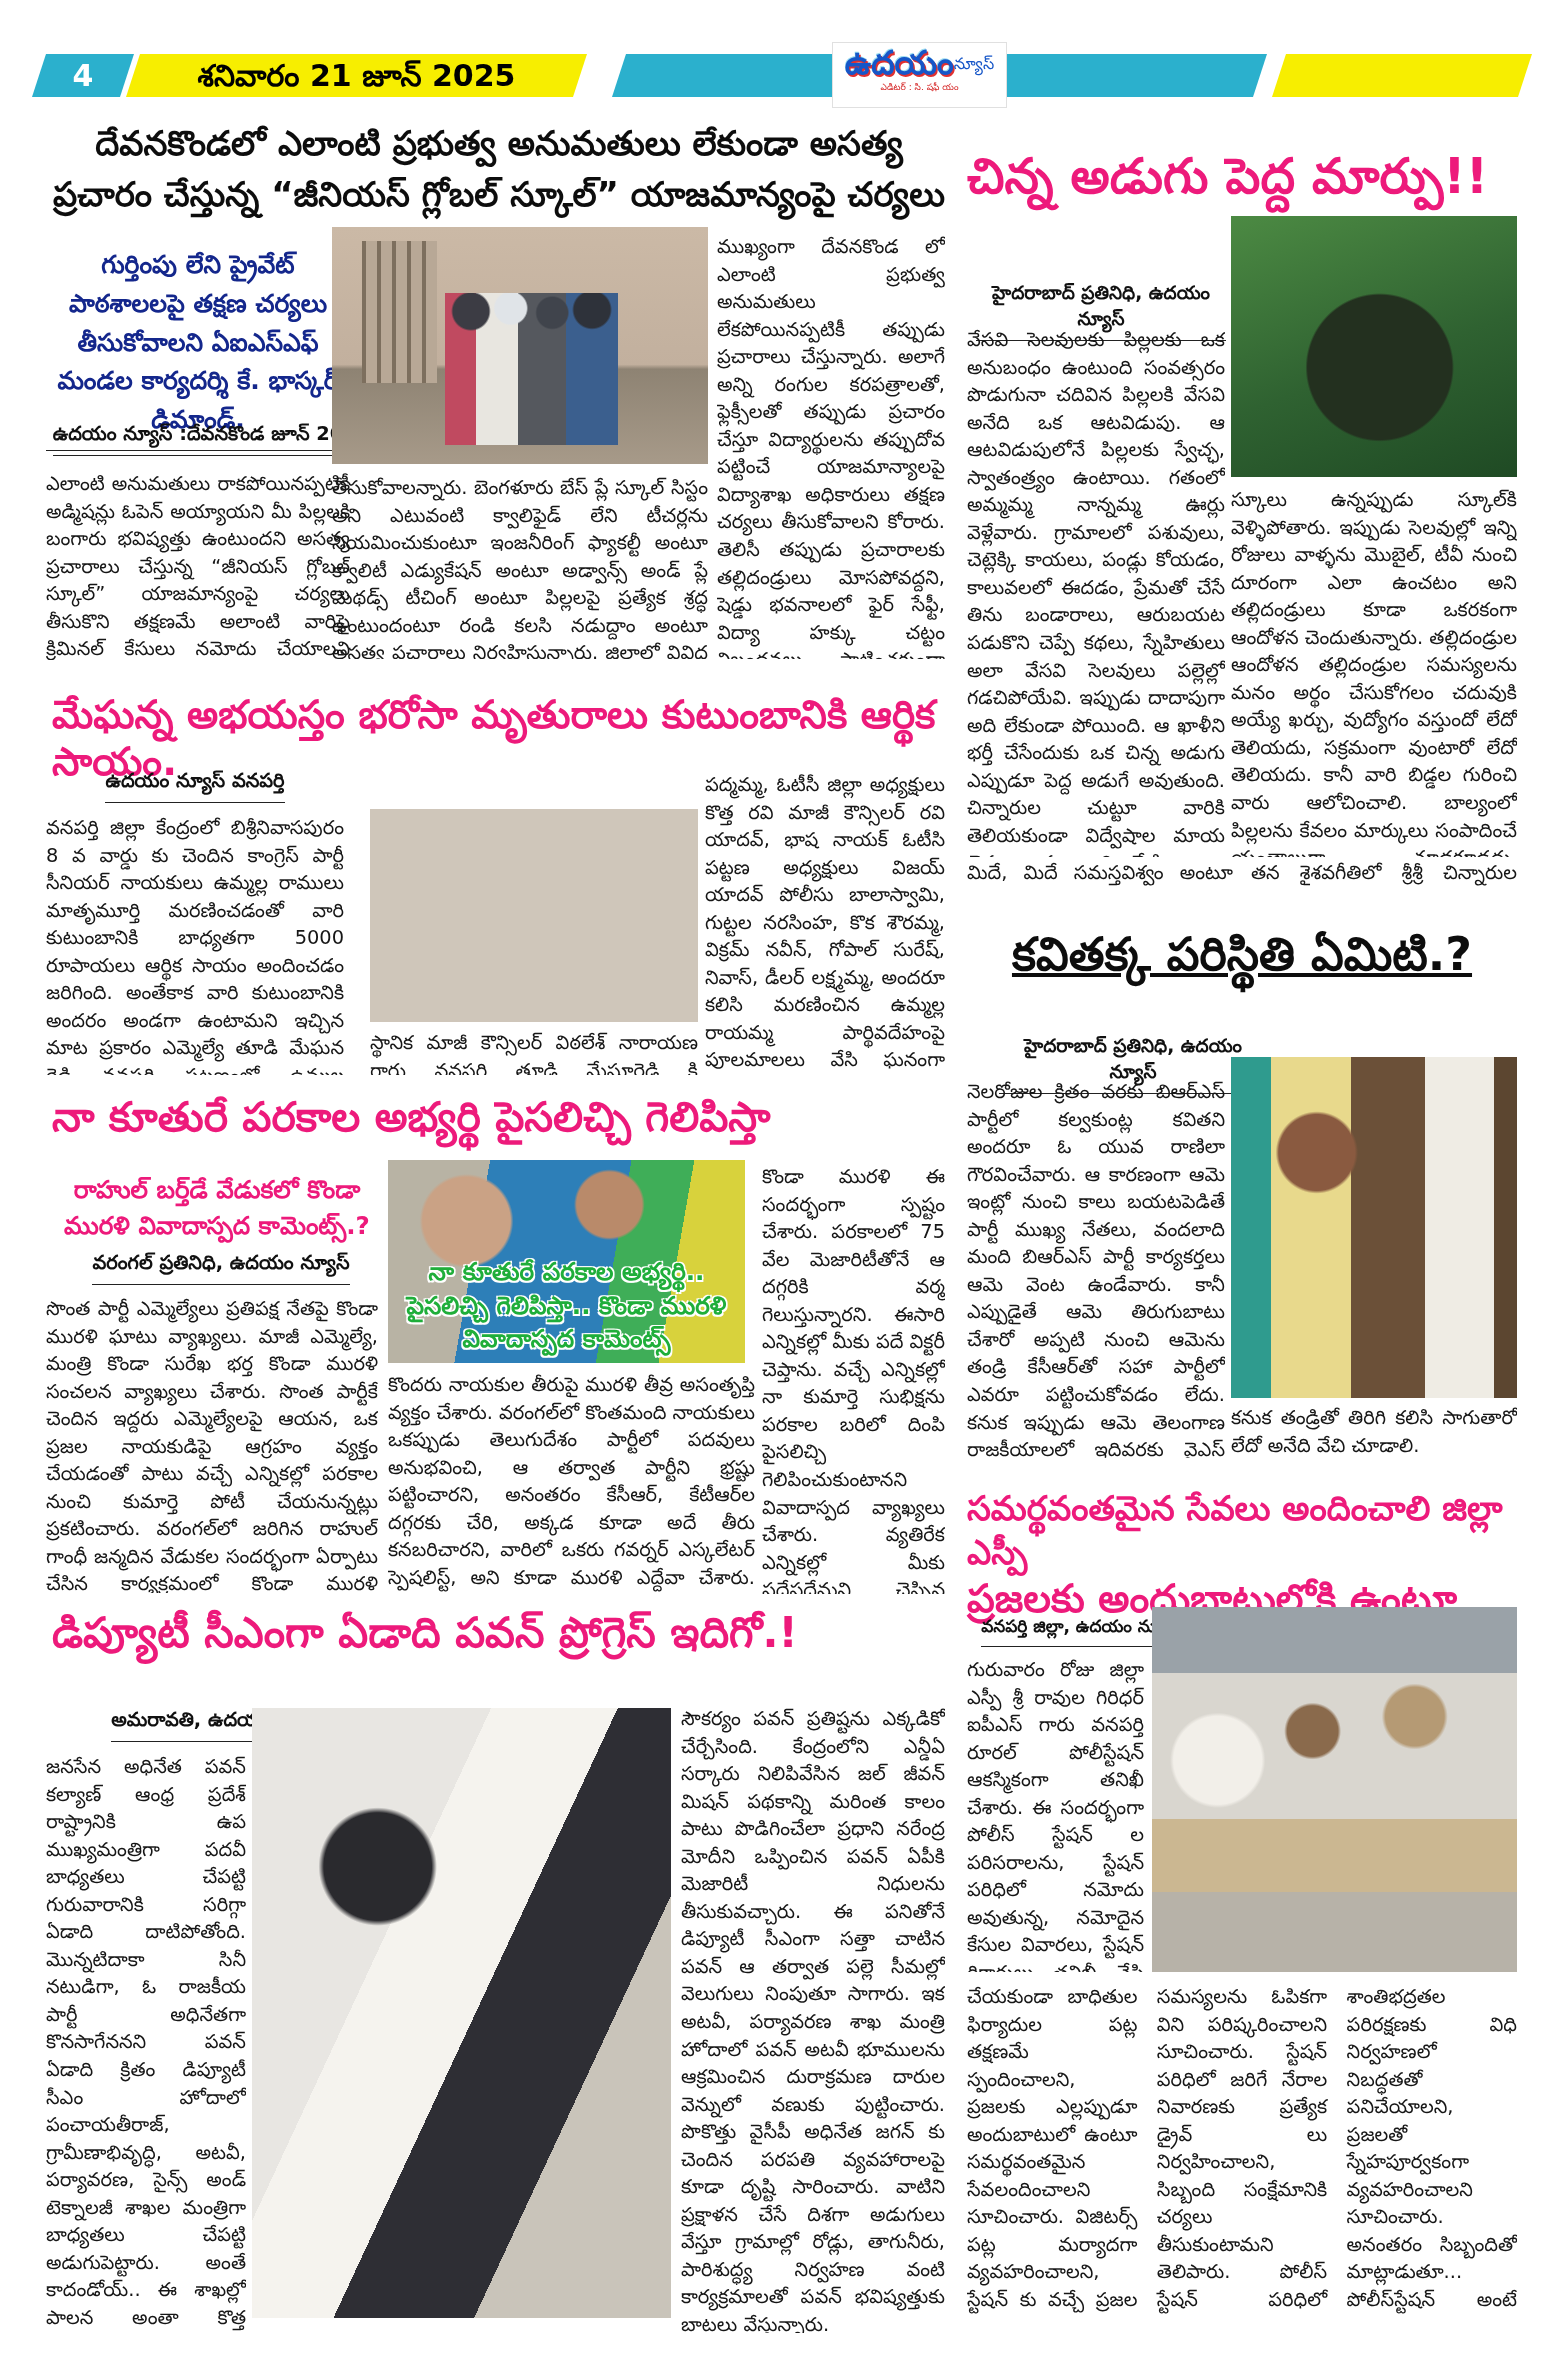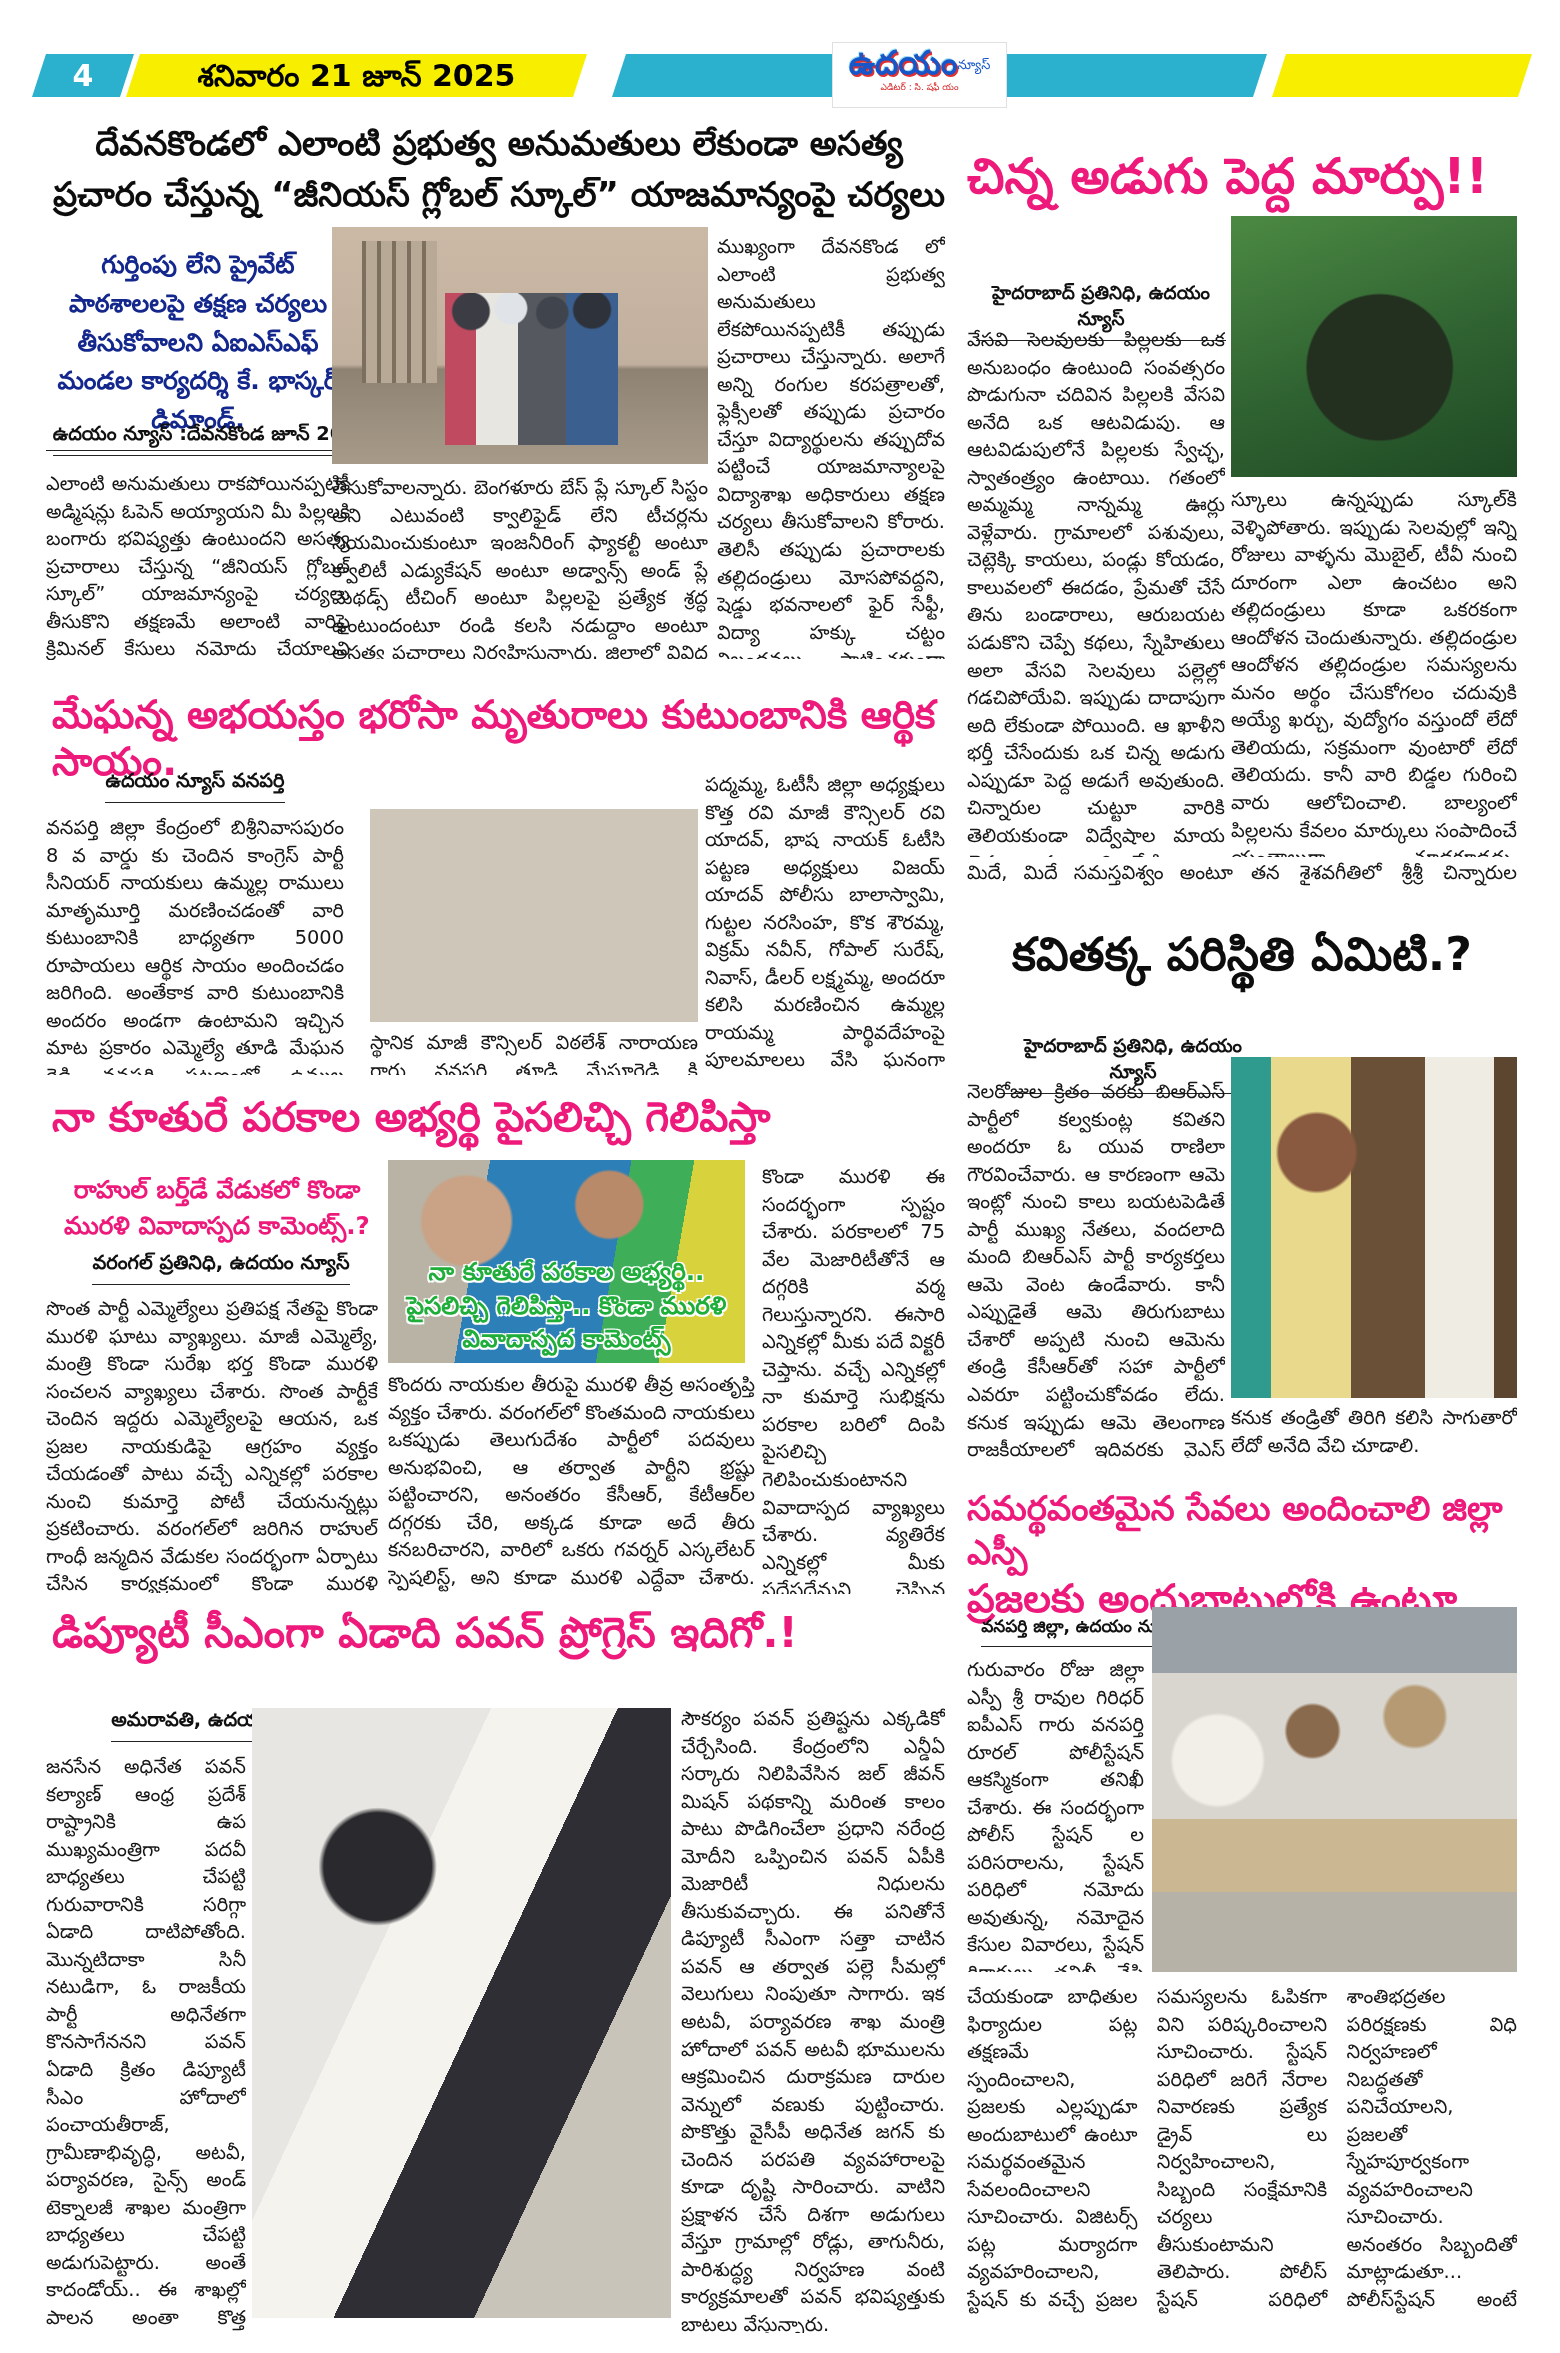--- a/index.html
+++ b/index.html
@@ -9,21 +9,21 @@
   
   .hseg{position:absolute;top:54px;height:43px;transform:skewX(-18deg);}
   .teal{background:#2bb0cd;}
   .yellow{background:#f7ee00;}
   .pgnum{color:#ffffff;font-weight:bold;font-size:30px;line-height:43px;text-align:center;transform:skewX(18deg);}
   .datetxt{color:#000;font-weight:bold;font-size:30px;line-height:43px;text-align:center;transform:skewX(18deg);}
   .mastbox{position:absolute;left:832px;top:42px;width:173px;height:64px;background:#ffffff;
            border:0.7px solid #e0e0e0;text-align:center;z-index:5;}
   .masttitle{font-size:33px;font-weight:bold;color:#1656c8;line-height:39px;
              text-shadow:1.5px 1.5px 0 #e03030, -0.7px -0.7px 0 #9adcf0;}
-  .mastsub{font-size:13px;color:#1656c8;vertical-align:super;}
+  .mastsub{font-size:16px;color:#1656c8;vertical-align:super;}
   .masttag{font-size:9px;color:#d42020;line-height:10.4px;}
   
   .headline-black{color:#0d0d0d;font-weight:bold;text-align:center;}
   .headline-pink{color:#ed1a7b;font-weight:bold;}
   .subhead-blue{color:#14278c;font-weight:bold;text-align:center;font-size:25px;line-height:1.55;
                 border-bottom:1.5px solid #222;padding-bottom:10.4px;}
   .subhead-pink{color:#ed1a7b;font-weight:bold;text-align:center;font-size:24.6px;line-height:1.45;}
   .byline{font-weight:bold;font-size:19.4px;text-align:center;}
   .byline span{display:inline-block;border-bottom:1.5px solid #222;padding-bottom:6px;}
   .body{font-size:19.4px;line-height:1.42;text-align:justify;overflow:hidden;color:#161616;}
@@ -124,21 +124,21 @@
   <div class="abs headline-pink" style="left:967px;top:149px;width:550px;font-size:49px;line-height:1.15;">చిన్న అడుగు పెద్ద మార్పు!!</div>
   <div class="abs byline" style="left:976px;top:282px;width:250px;font-size:18.6px;"><span>హైదరాబాద్ ప్రతినిధి, ఉదయం న్యూస్</span></div>
   <div class="photo photo-man" style="left:1231px;top:216px;width:286px;height:261px;"></div>
   <div class="abs" style="left:967px;top:326px;width:258px;height:531px;overflow:hidden;">
     <div class="body" style="height:auto;">వేసవి సెలవులకు పిల్లలకు ఒక అనుబంధం ఉంటుంది సంవత్సరం పొడుగునా చదివిన పిల్లలకి వేసవి అనేది ఒక ఆటవిడుపు. ఆ ఆటవిడుపులోనే పిల్లలకు స్వేచ్ఛ, స్వాతంత్ర్యం ఉంటాయి. గతంలో అమ్మమ్మ నాన్నమ్మ ఊర్లు వెళ్లేవారు. గ్రామాలలో పశువులు, చెట్లెక్కి కాయలు, పండ్లు కోయడం, కాలువలలో ఈదడం, ప్రేమతో చేసే తిను బండారాలు, ఆరుబయట పడుకొని చెప్పే కథలు, స్నేహితులు అలా వేసవి సెలవులు పల్లెల్లో గడచిపోయేవి. ఇప్పుడు దాదాపుగా అది లేకుండా పోయింది. ఆ ఖాళీని భర్తీ చేసేందుకు ఒక చిన్న అడుగు ఎప్పుడూ పెద్ద అడుగే అవుతుంది. చిన్నారుల చుట్టూ వారికి తెలియకుండా విద్వేషాల మాయ తెర అల్లుకుంటుంది. నేటి బాల్యం ఏఏ పరిస్థితుల్లో ఉందో తెలియజేస్తూ.. అందుకు ప్రత్యామ్నాయం చూపెట్టే ప్రత్యేక కథనం: డి జె ఎఫ్ జాతీయ ఉపాధ్యక్షుడు వడ్డేపల్లి హనుమంతు.</div>
 
   </div>
   <div class="abs body" style="left:1231px;top:486px;width:286px;height:371px;">స్కూలు ఉన్నప్పుడు స్కూల్‌కి వెళ్ళిపోతారు. ఇప్పుడు సెలవుల్లో ఇన్ని రోజులు వాళ్ళను మొబైల్, టీవీ నుంచి దూరంగా ఎలా ఉంచటం అని తల్లిదండ్రులు కూడా ఒకరకంగా ఆందోళన చెందుతున్నారు. తల్లిదండ్రుల ఆందోళన తల్లిదండ్రుల సమస్యలను మనం అర్థం చేసుకోగలం చదువుకి అయ్యే ఖర్చు, వుద్యోగం వస్తుందో లేదో తెలియదు, సక్రమంగా వుంటారో లేదో తెలియదు. కానీ వారి బిడ్డల గురించి వారు ఆలోచించాలి. బాల్యంలో పిల్లలను కేవలం మార్కులు సంపాదించే యంత్రాలుగా చూడకూడదు. సహజంగానే పిల్లలు కళాకారులు ప్రదర్శించడం వాళ్లకు ఇష్టం. దానికి అవకాశం ఇవ్వాలి. వారి ఇష్టాలను గౌరవించాలి వారి ఆలోచనలను స్వేచ్ఛగా పంచుకునే వాతావరణం కల్పించాలి.</div>
   <div class="abs body" style="left:967px;top:859px;width:550px;height:55px;column-count:2;column-gap:18px;">మిదే, మిదే సమస్తవిశ్వం అంటూ తన శైశవగీతిలో శ్రీశ్రీ చిన్నారుల గురించి అన్న మాటలు. అక్షర సత్యాలను తెలియనివ్వాలి.. డిజె ఎఫ్ జాతీయ ఉపాధ్యక్షుడు వడ్డేపల్లి హనుమంతు అన్నారు.</div>
 
-  <div class="abs headline-black" style="left:967px;top:927px;width:550px;font-size:46px;line-height:1.2;">కవితక్క పరిస్థితి ఏమిటి.?</div>
+  <div class="abs headline-black" style="left:967px;top:927px;width:550px;font-size:46px;line-height:1.2;text-decoration:underline;">కవితక్క పరిస్థితి ఏమిటి.?</div>
   <div class="abs byline" style="left:999px;top:1035px;width:268px;font-size:18.6px;"><span>హైదరాబాద్ ప్రతినిధి, ఉదయం న్యూస్</span></div>
   <div class="photo photo-kavitha" style="left:1231px;top:1057px;width:286px;height:341px;"></div>
   <div class="abs body" style="left:967px;top:1078px;width:258px;height:380px;">నెలరోజుల క్రితం వరకు బిఆర్ఎస్ పార్టీలో కల్వకుంట్ల కవితని అందరూ ఓ యువ రాణిలా గౌరవించేవారు. ఆ కారణంగా ఆమె ఇంట్లో నుంచి కాలు బయటపెడితే పార్టీ ముఖ్య నేతలు, వందలాది మంది బిఆర్ఎస్ పార్టీ కార్యకర్తలు ఆమె వెంట ఉండేవారు. కానీ ఎప్పుడైతే ఆమె తిరుగుబాటు చేశారో అప్పటి నుంచి ఆమెను తండ్రి కేసీఆర్‌తో సహా పార్టీలో ఎవరూ పట్టించుకోవడం లేదు. కనుక ఇప్పుడు ఆమె తెలంగాణ రాజకీయాలలో ఇదివరకు వైఎస్ షర్మిల ఏవిదంగా ఒంటరిగా మిగిలి పోయారో గిడ్డపర్వాలు కానీ కేసీఆర్ పట్టించుకోలేదు. కనుక బిఆర్ఎస్ పార్టీ నేతలు కూడా.. కనుక కల్వకుంట్ల కవిత ముందు ఇప్పుడు ఒకే ఒక ఆప్షన్ ఉంది. ఎమో బిఆర్ఎస్ పార్టీలో కూడా ఉండిపోయి తన రాజకీయ పునరావాసం కోసం కృషి చేయడం ద్వారా తిరిగి పార్టీలో చేరుకొని బిఆర్ఎస్ పార్టీలో కీలక నేతగా ఎదగడం. బివరకు అందుకోసమే ఎఫ్-1 కేసులో కేసీఆర్ ఎదుట ప్రాధేయపడాల్సి ఉంటుంది. కానీ కేసీఆర్ అయినా చెప్పిన వినిపిస్తారో లేదో చూడాలి.</div>
   <div class="abs body" style="left:1231px;top:1404px;width:286px;height:52px;">కనుక తండ్రితో తిరిగి కలిసి సాగుతారో లేదో అనేది వేచి చూడాలి.</div>
 
   <div class="abs headline-pink" style="left:967px;top:1486px;width:550px;font-size:39px;line-height:1.3;">
     <div style="font-size:34px;">సమర్థవంతమైన సేవలు అందించాలి జిల్లా ఎస్పీ</div>
     <div>ప్రజలకు అందుబాటులోకి ఉంటూ</div>
   </div>
   <div class="abs byline" style="left:969px;top:1616px;width:224px;font-size:17px;"><span>వనపర్తి జిల్లా, ఉదయం న్యూస్</span></div>

